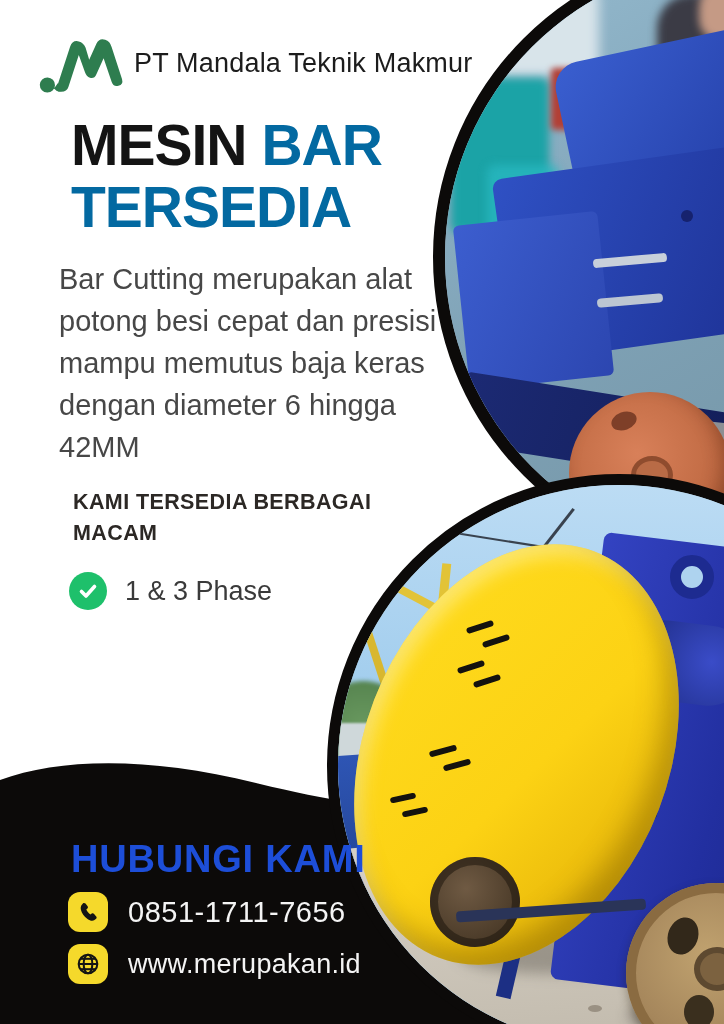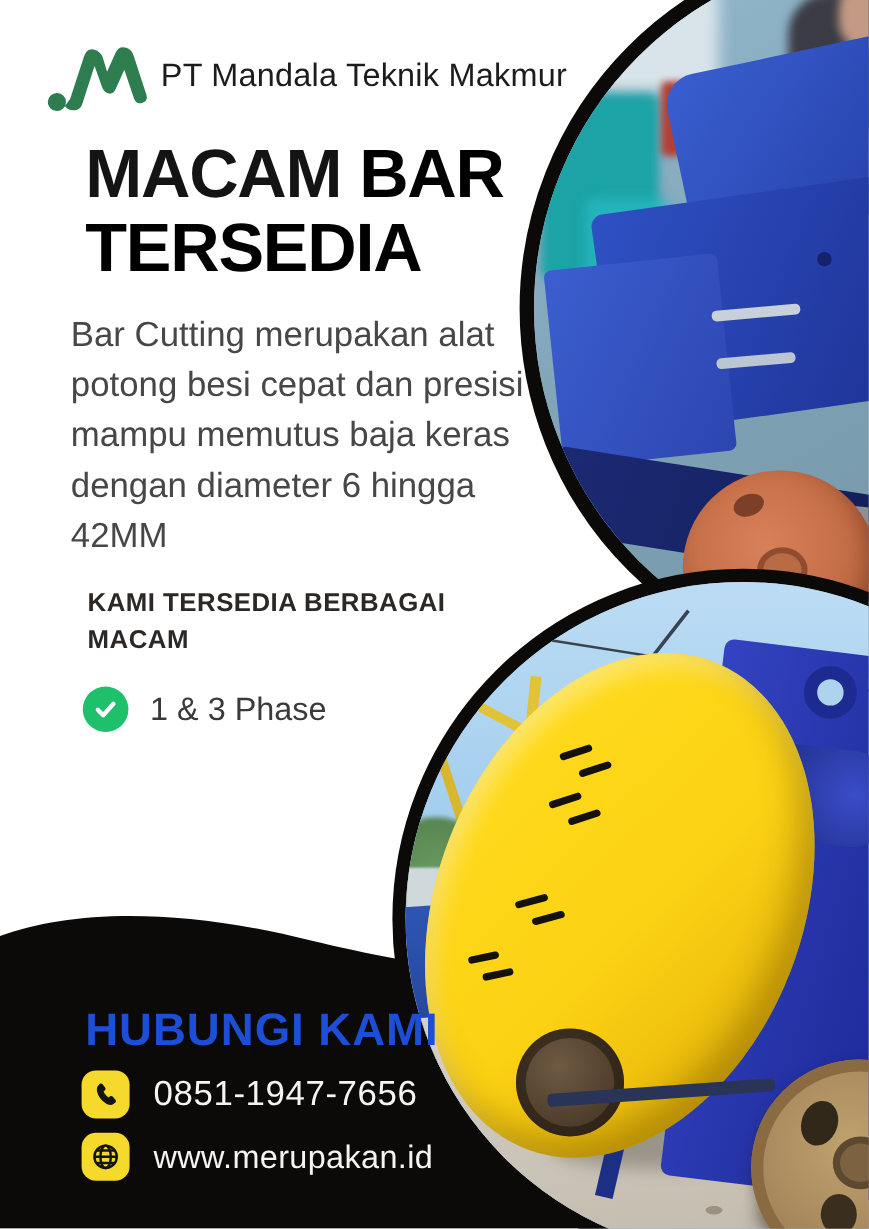--- a/index.html
+++ b/index.html
@@ -15,21 +15,21 @@
   .company-name{
     left:134px;top:48px;font-size:27px;font-weight:500;color:#1c1c1c;
     letter-spacing:.2px;white-space:nowrap;
   }
 
   
   .title{
     left:71px;top:114px;font-size:57px;line-height:62px;font-weight:800;
     letter-spacing:-1px;color:#141414;
   }
-  .title .green{color:#000000;}
+  .title .green{color:#0369a1;}
   .description{
     left:59px;top:258px;width:386px;font-size:29px;line-height:42px;
     color:#474747;font-weight:400;
   }
 
   
   .features-heading{
     left:73px;top:487px;width:330px;font-size:21.5px;line-height:31px;
     font-weight:700;color:#2c2825;letter-spacing:.4px;
   }
@@ -162,21 +162,21 @@
 
   <svg class="s brand-logo" viewBox="0 0 110 84" aria-hidden="true">
     <g fill="#2E7D4F">
       <path d="M12 60 a9.5 9.5 0 1 1 -0.5 19 a9.5 9.5 0 0 1 0.5 -19 Z M20 74 q4 5 9 3 l-4 -10 Z"></path>
       <path d="M28 78 q-6 0 -4 -7 L40 22 q3 -9 11 -7 q6 1.5 8.5 8 L64 38 L73 18 q3.5 -7.5 11 -5 q6 2 8 9 L105 62 q2 7 -4.5 8.5 q-6.5 1.5 -8.5 -5 L82 36 L73 56 q-2.5 6 -8 4.5 q-4.5 -1.5 -6.5 -7.5 L51 32 L38 72 q-2 6.5 -10 6 Z"></path>
     </g>
   </svg>
   <div class="s company-name">PT Mandala Teknik Makmur</div>
 
   <h1 class="s title" style="margin:0;">
-    <span>MACAM</span>
+    <span>MESIN</span>
     <span class="green">BAR</span><br>
     <span class="green">TERSEDIA</span>
   </h1>
 
   <p class="s description" style="margin:0;">Bar Cutting merupakan alat potong besi cepat dan presisi mampu memutus baja keras dengan diameter 6 hingga 42MM</p>
 
   <h2 class="s features-heading" style="margin:0;">KAMI TERSEDIA BERBAGAI MACAM</h2>
 
   <ul class="s features">
     <li class="feature-row">
@@ -190,21 +190,21 @@
   </ul>
 
   <h3 class="s contact-heading contact" style="margin:0;">HUBUNGI KAMI</h3>
 
   <div class="s contact-row-phone contact">
     <span class="icon-chip">
       <svg width="24" height="24" viewBox="0 0 24 24" aria-hidden="true">
         <path fill="#141414" d="M7.1 3.2c.8-.5 1.8-.3 2.4.4l2.1 2.7c.5.7.5 1.7-.2 2.3l-1.1 1c.9 2 2.3 3.7 4.2 4.9l1.2-.9c.7-.5 1.6-.4 2.2.2l2.3 2.6c.6.7.6 1.7-.1 2.3l-1.6 1.3c-1.7 1.4-4.3 1-7-1-3.4-2.5-5.9-6-6.6-9.3-.5-2.3 0-4.2 1.4-5.5z"></path>
       </svg>
     </span>
-    <span class="phone-text">0851-1947-7656</span>
+    <span class="phone-text">0851-1711-7656</span>
   </div>
 
   <div class="s contact-row-web contact">
     <span class="icon-chip">
       <svg width="26" height="26" viewBox="0 0 24 24" aria-hidden="true">
         <g fill="none" stroke="#141414" stroke-width="1.9">
           <circle cx="12" cy="12" r="8.6"></circle>
           <ellipse cx="12" cy="12" rx="4" ry="8.6"></ellipse>
           <line x1="3.4" y1="12" x2="20.6" y2="12"></line>
           <line x1="4.6" y1="7.2" x2="19.4" y2="7.2"></line>

